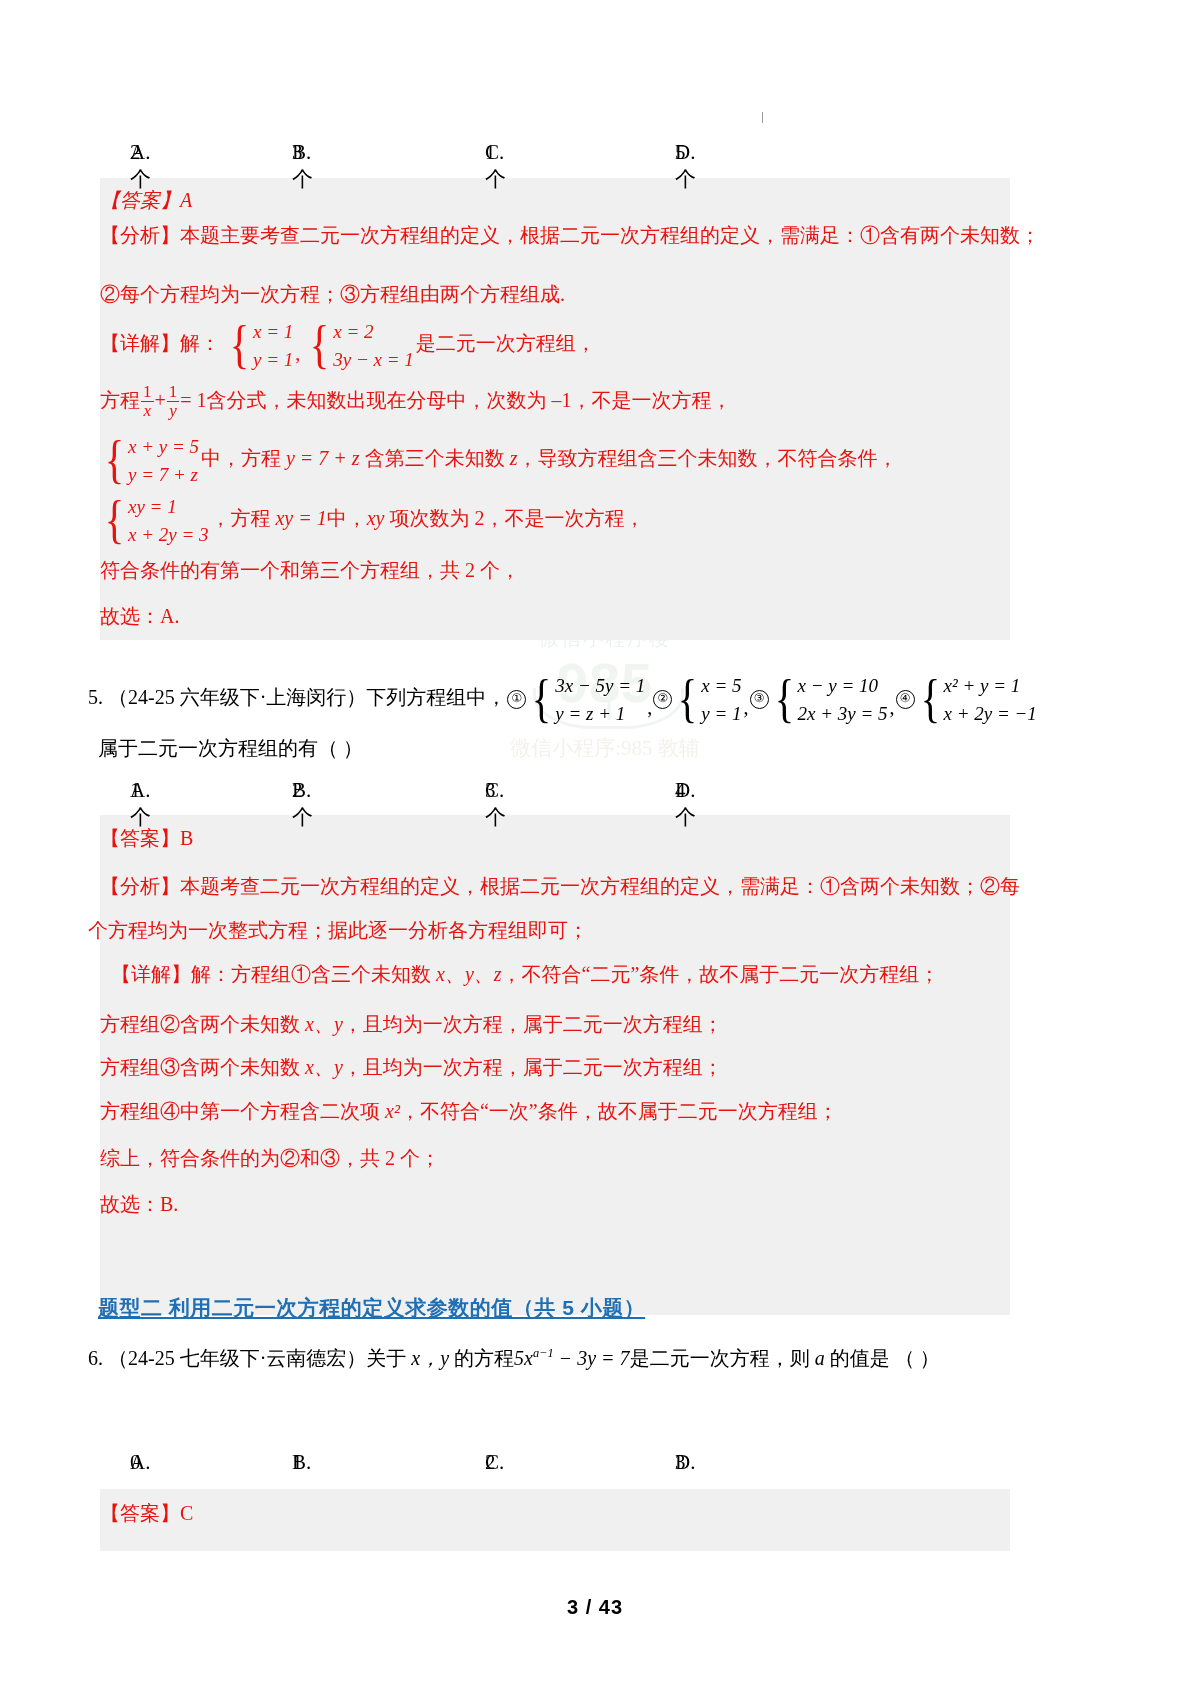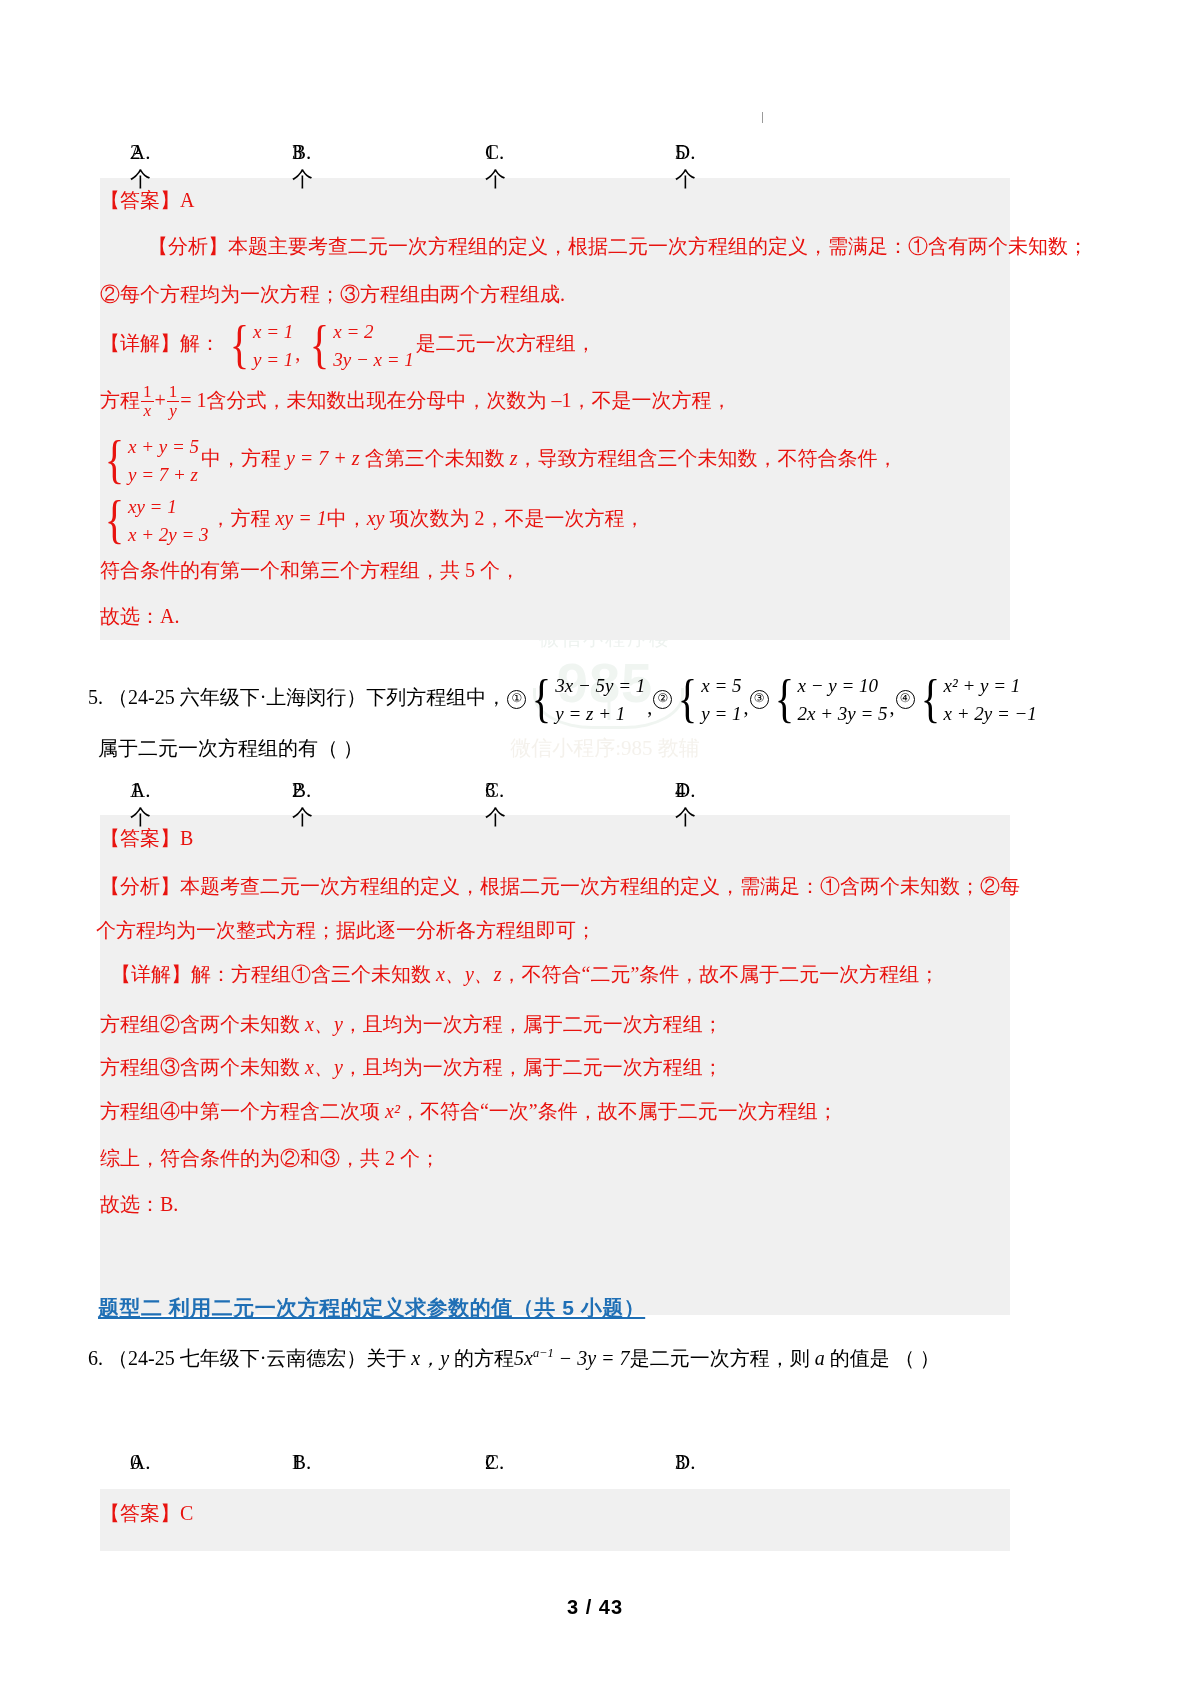--- a/index.html
+++ b/index.html
@@ -139,25 +139,25 @@
       <span style="left:485px;">
           <span>C.</span> 
           <span>1 个</span>
         </span>
       <span style="left:675px;">
           <span>D.</span> 
           <span>5 个</span>
         </span>
     </div>
 
-    <div class="line red txt" style="left:100px; top:187px;">
+    <div class="line red txt" style="left:100px; top:187px;font-style:italic;">
       <span>【答案】</span><span>A</span>
     </div>
 
-    <div class="line red txt" style="left:100px; top:233px;padding-left:48px;">
+    <div class="line red txt" style="left:100px; top:222px;">
       <span>【分析】</span><span>本题主要考查二元一次方程组的定义，根据二元一次方程组的定义，需满足：①含有两个未知数；</span>
     </div>
     <div class="line red txt" style="left:100px; top:281px;">
       <span>②每个方程均为一次方程；③方程组由两个方程组成.</span>
     </div>
 
     <div class="line red txt" style="left:100px; top:322px;">
       <span>【详解】</span><span>解：</span>
       <span class="sys">
         <span class="brace">{</span>
@@ -193,21 +193,21 @@
       <span class="sys">
         <span class="brace">{</span>
         <span class="rows">
           <div class="it">xy = 1</div>
           <div class="it">x + 2y = 3</div>
         </span>
       </span><span>，方程 </span><span class="it">xy = 1</span><span>中，</span><span class="it">xy</span><span> 项次数为 2，不是一次方程，</span>
     </div>
 
     <div class="line red txt" style="left:100px; top:557px;">
-      <span>符合条件的有第一个和第三个方程组，共 5 个，</span>
+      <span>符合条件的有第一个和第三个方程组，共 2 个，</span>
     </div>
     <div class="line red txt" style="left:100px; top:603px;">
       <span>故选：A.</span>
     </div>
 
     <div class="line txt" style="left:88px; top:676px;">
       <span>5.</span>
       <span>（24-25 六年级下·上海闵行）</span><span>下列方程组中，</span><span class="circnum">①</span><span class="sys">
         <span class="brace">{</span>
         <span class="rows">
@@ -258,21 +258,21 @@
         </span>
     </div>
 
     <div class="line red txt" style="left:100px; top:825px;font-family:Liberation Serif, serif;">
       <span>【答案】</span><span>B</span>
     </div>
 
     <div class="line red txt" style="left:100px; top:873px;">
       <span>【分析】</span><span>本题考查二元一次方程组的定义，根据二元一次方程组的定义，需满足：①含两个未知数；②每</span>
     </div>
-    <div class="line red txt" style="left:96px; top:917px;">
+    <div class="line red txt" style="left:88px; top:917px;">
       <span>个方程均为一次整式方程；据此逐一分析各方程组即可；</span>
     </div>
 
     <div class="line red txt" style="left:100px; top:961px;padding-left:11px;">
       <span>【详解】</span><span>解：方程组①含三个未知数 </span><span class="it">x、y、z</span><span>，不符合“二元”条件，故不属于二元一次方程组；</span>
     </div>
     <div class="line red txt" style="left:100px; top:1011px;">
       <span>方程组②含两个未知数 </span><span class="it">x、y</span><span>，且均为一次方程，属于二元一次方程组；</span>
     </div>
     <div class="line red txt" style="left:100px; top:1054px;">

